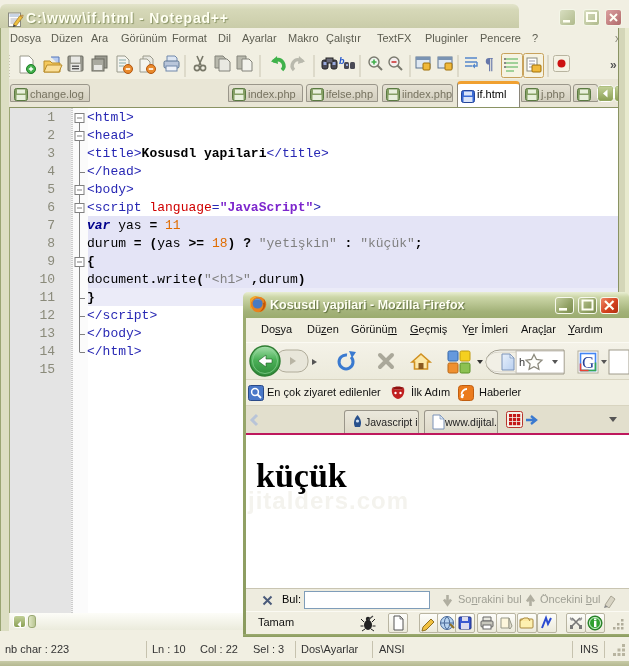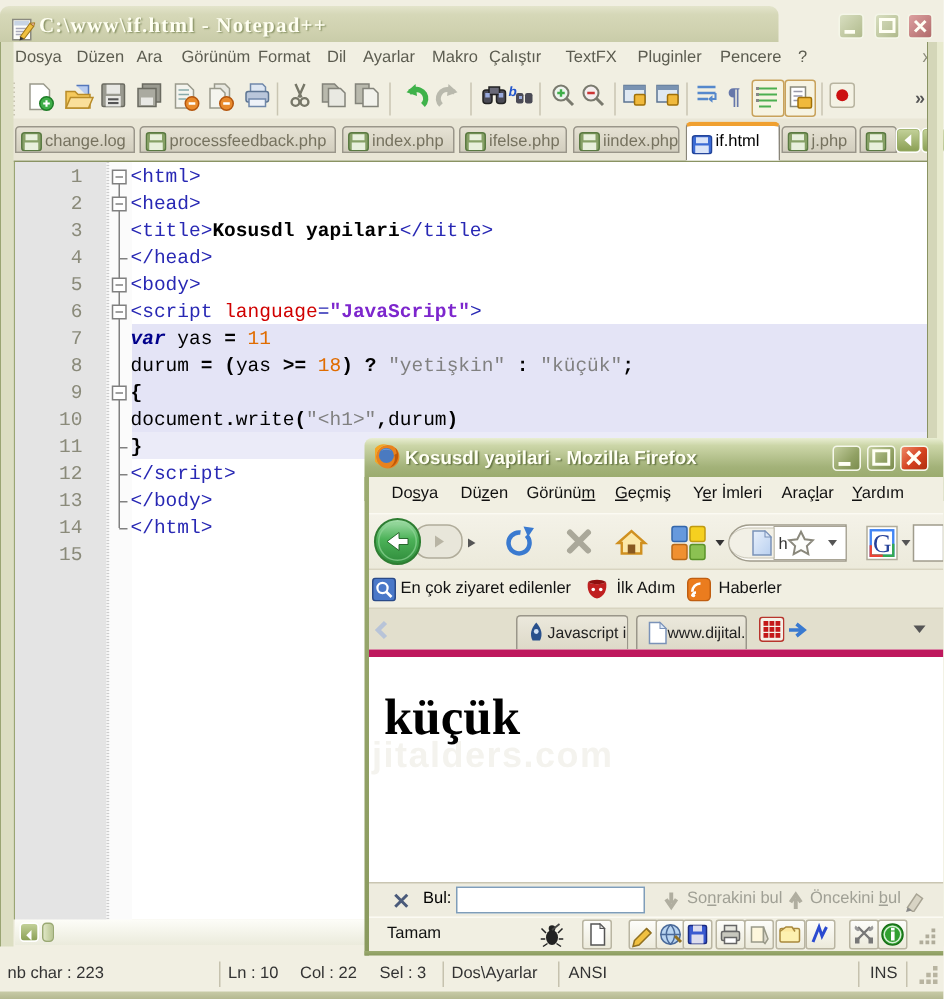--- a/index.html
+++ b/index.html
@@ -2,21 +2,21 @@
 <html><head>
 <meta charset="utf-8">
 <style>
 * { margin:0; padding:0; box-sizing:border-box; }
 html,body { width:629px; height:666px; overflow:hidden; font-family:"Liberation Sans", sans-serif; }
 body { position:relative; background:#ece9d8; }
 #npp { position:absolute; left:0; top:0; width:629px; height:666px; background:#f1efe2; }
 
 #npp-title { position:absolute; left:0; top:4px; width:519px; height:28px;
   background:linear-gradient(to bottom,#e3e4cb 0%,#d6d8b8 20%,#d0d2b0 55%,#c8cba8 90%,#bfc39e 100%);
-  border-radius:6px 6px 0 0;font-family:Liberation Serif, serif; }
+  border-radius:6px 6px 0 0; }
 #npp-title .ico { position:absolute; left:7px; top:7px; width:17px; height:17px; }
 #npp-title .txt { position:absolute; left:26px; top:6px; color:#fffff2; font-size:14px; font-weight:bold;
   text-shadow:1px 1px 1px #8a9466; letter-spacing:0.8px; }
 .capbtn { position:absolute; top:5px; width:17px; height:17px; border-radius:3px;
   border:1px solid #f4f6e8; color:#fff; text-align:center; }
 #npp-min { left:559px; background:linear-gradient(135deg,#d8dec0,#b0ba8c); }
 #npp-max { left:583px; background:linear-gradient(135deg,#d8dec0,#b0ba8c); }
 #npp-cls { left:605px; background:linear-gradient(135deg,#dca0a0,#b06a6a); }
 
 #npp-menu { position:absolute; left:3px; top:28px; width:623px; height:21px; background:#f1efe2;
@@ -85,21 +85,21 @@
 #ff-menu span { position:absolute; top:5px; }
 #ff-menu u { text-decoration:underline; }
 #ff-nav { position:absolute; left:0; top:24px; width:383px; height:38px;
   background:linear-gradient(#f4f2e8,#eceadb); border-top:1px solid #fbfaf3; border-bottom:1px solid #d8d4c0; }
 #ff-bmbar { position:absolute; left:0; top:62px; width:383px; height:26px; background:#f1efe2;
   border-bottom:1px solid #d8d4c0; font-size:11px; color:#111; }
 #ff-tabbar { position:absolute; left:0; top:88px; width:383px; height:27px; background:#e2dfcd; }
 .fftab { position:absolute; top:4px; height:23px; border:1px solid #9a968a; border-bottom:none;
   border-radius:3px 3px 0 0; font-size:10.5px; color:#222; white-space:nowrap; overflow:hidden; }
 #ff-content { position:absolute; left:0; top:115px; width:383px; height:155px; background:#fff;
-  border-top:5px solid #be185d; overflow:hidden; }
+  border-top:2px solid #be185d; overflow:hidden; }
 #ff-content h1 { font-family:"Liberation Serif", serif; font-size:34px; font-weight:bold; color:#000;
   position:absolute; left:10px; top:22px; }
 #ff-content .wm { position:absolute; left:2px; top:52px; font-size:24px; font-weight:bold;
   color:#f4f3ee; letter-spacing:1px; }
 #ff-find { position:absolute; left:0; top:270px; width:383px; height:23px; background:#eeecdf;
   border-top:1px solid #c9c5b2; font-size:11px; color:#000; }
 #ff-find .gray { color:#a0a095; }
 #ff-find input { position:absolute; left:58px; top:2px; width:126px; height:18px;
   border:1px solid #7f9db9; background:#fff; }
 #ff-status { position:absolute; left:0; top:293px; width:383px; height:23px; background:#f1efe2;
@@ -304,25 +304,20 @@
 
       <text x="607" y="18" font-family="Liberation Sans" font-size="12" font-weight="bold" fill="#555">»</text>
     </svg>
   </div>
   <div id="npp-tabs">
     <div class="ntab" style="left:7px; width:80px;"><svg class="fico" viewBox="0 0 14 13">
           <rect x="0.5" y="0.5" width="13" height="12" rx="2" fill="#86a066" stroke="#5a7a42"></rect>
           <rect x="3" y="1.5" width="8" height="4" fill="#e8f0dc"></rect>
           <rect x="2.5" y="7" width="9" height="5" fill="#e8f0dc"></rect>
         </svg>change.log</div>
-    <div class="ntab" style="left:90px; width:131px;"><svg class="fico" viewBox="0 0 14 13">
-          <rect x="0.5" y="0.5" width="13" height="12" rx="2" fill="#86a066" stroke="#5a7a42"></rect>
-          <rect x="3" y="1.5" width="8" height="4" fill="#e8f0dc"></rect>
-          <rect x="2.5" y="7" width="9" height="5" fill="#e8f0dc"></rect>
-        </svg>processfeedback.php</div>
     <div class="ntab" style="left:225px; width:75px;"><svg class="fico" viewBox="0 0 14 13">
           <rect x="0.5" y="0.5" width="13" height="12" rx="2" fill="#86a066" stroke="#5a7a42"></rect>
           <rect x="3" y="1.5" width="8" height="4" fill="#e8f0dc"></rect>
           <rect x="2.5" y="7" width="9" height="5" fill="#e8f0dc"></rect>
         </svg>index.php</div>
     <div class="ntab" style="left:303px; width:72px;"><svg class="fico" viewBox="0 0 14 13">
           <rect x="0.5" y="0.5" width="13" height="12" rx="2" fill="#86a066" stroke="#5a7a42"></rect>
           <rect x="3" y="1.5" width="8" height="4" fill="#e8f0dc"></rect>
           <rect x="2.5" y="7" width="9" height="5" fill="#e8f0dc"></rect>
         </svg>ifelse.php</div>

